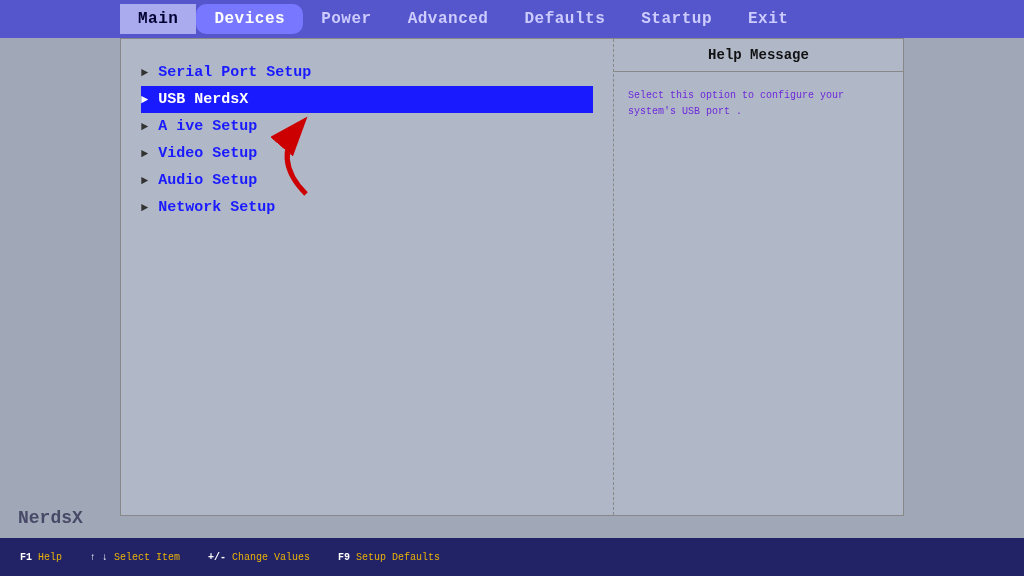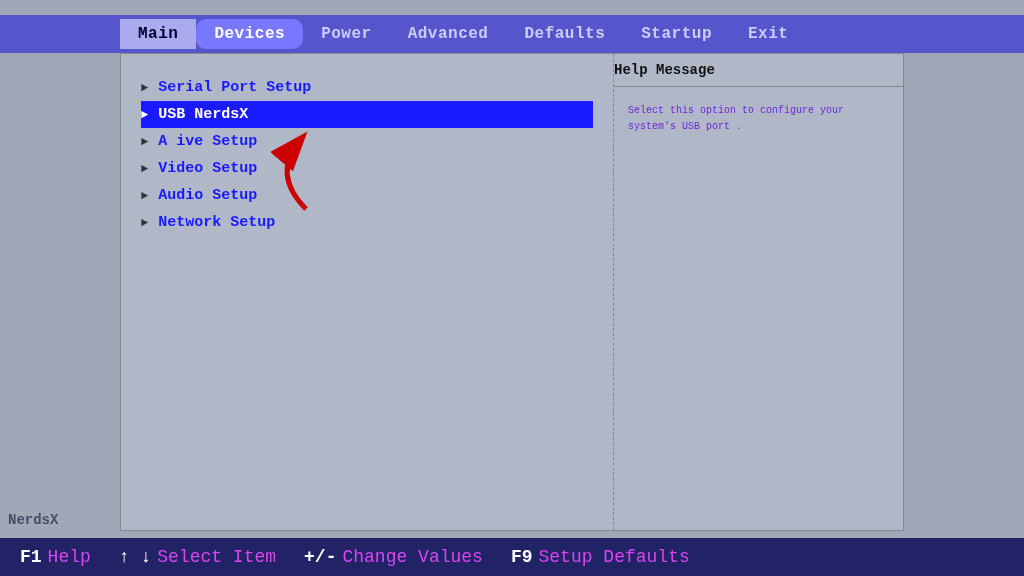--- a/index.html
+++ b/index.html
@@ -14,21 +14,20 @@
     }
 
     
     #menubar {
       display: flex;
       flex-direction: row;
       background: #5555cc;
       height: 38px;
       align-items: center;
       padding: 0 120px;
-      margin-top: 15px;
     }
 
     .menu-item {
       color: #ccccff;
       font-size: 16px;
       font-weight: bold;
       padding: 6px 18px;
       cursor: pointer;
       letter-spacing: 0.5px;
     }
@@ -63,20 +62,21 @@
     #right-panel {
       width: 290px;
       border-left: 1px dashed #888;
       padding: 0;
       background: #b0b8c8;
     }
 
     .help-header {
       background: #b0b8c8;
       border-bottom: 1px solid #888;
+      text-align: center;
       padding: 8px 0;
       font-size: 14px;
       color: #111;
       font-weight: bold;
     }
 
     .help-text {
       padding: 16px 14px;
       font-size: 10px;
       color: #6d28d9;
@@ -124,41 +124,41 @@
       position: absolute;
       bottom: 0;
       left: 0;
       width: 1024px;
       height: 38px;
       background: #222266;
       display: flex;
       align-items: center;
       padding: 0 20px;
       color: #ccccff;
-      font-size: 18px;
+      font-size: 10px;
       gap: 0;
     }
 
     .bottom-key {
       color: #ffffff;
       font-weight: bold;
       margin-right: 6px;
     }
 
     .bottom-label {
-      color: #d946ef;
+      color: #eab308;
       margin-right: 28px;
     }
 
     
     #watermark {
       position: absolute;
       bottom: 48px;
-      left: 8px;
-      font-size: 14px;
+      left: 18px;
+      font-size: 18px;
       font-weight: bold;
       color: #222244;
       opacity: 0.7;
     }
   </style>
 </head>
 <body>
 
 <div id="menubar">
   <div class="menu-item selected-bg">Main</div>

